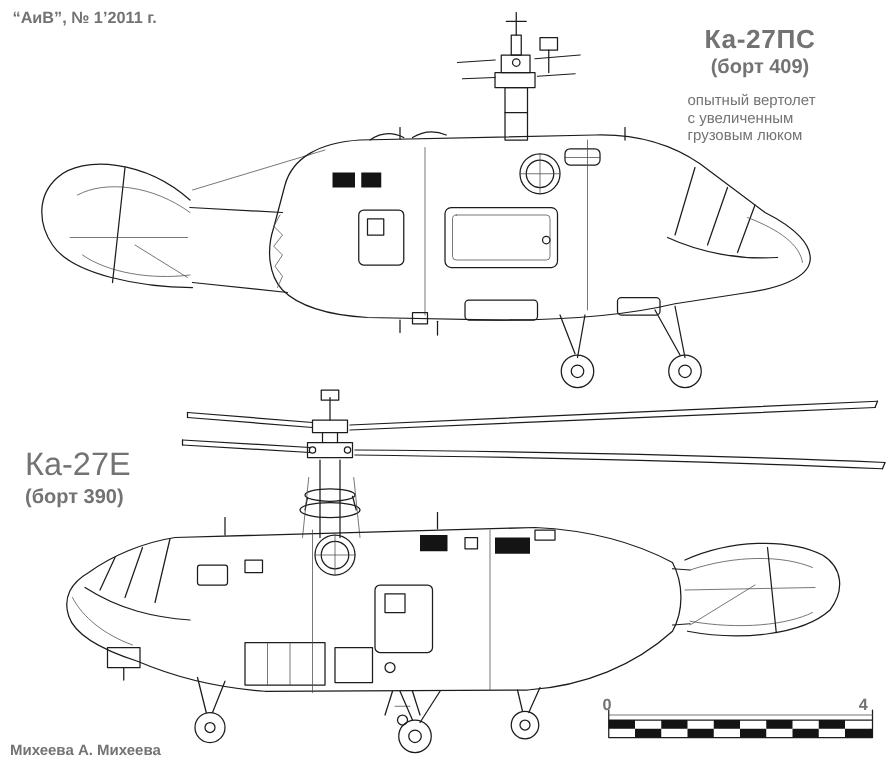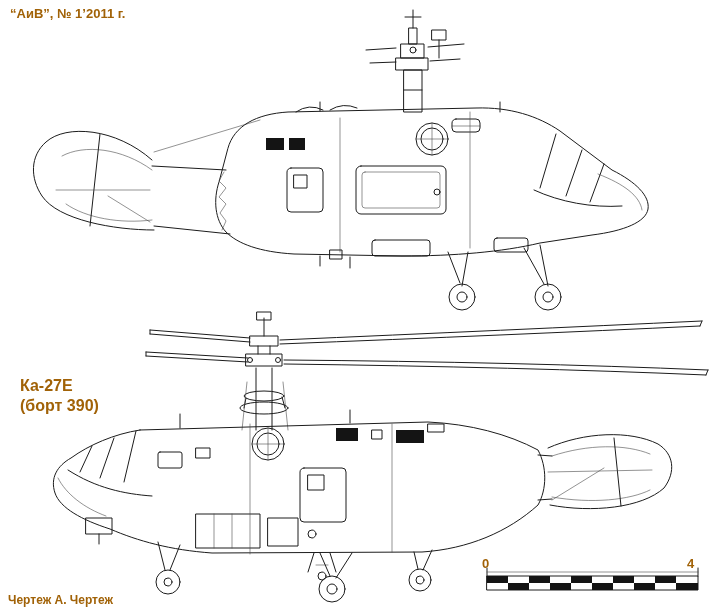--- a/index.html
+++ b/index.html
@@ -1,32 +1,32 @@
 <!DOCTYPE html>
 <html><head>
 <meta charset="utf-8">
 <style>
   html,body{margin:0;padding:0;background:#888;}
   .page{
     position:relative;width:713px;height:613px;background:#ffffff;
-    font-family:"Liberation Sans",sans-serif;color:#a16207;overflow:hidden;
+    font-family:"Liberation Sans",sans-serif;color:#737373;overflow:hidden;
     margin:0 auto;
   }
   .art{position:absolute;left:0;top:0;}
   .art *{stroke:#1c1c1c;fill:none;stroke-width:1;stroke-linecap:round;stroke-linejoin:round;}
   .art .f{fill:#141414;stroke:none;}
   .art .thin{stroke:#4a4a4a;stroke-width:0.6;}
   .txt{position:absolute;white-space:nowrap;}
   .hdr{left:10px;top:6px;font-size:13px;font-weight:bold;}
   .tb1{left:550px;top:20px;width:116px;position:absolute;}
   .tb1 .t1{font-size:21px;font-weight:bold;text-align:center;letter-spacing:.5px;}
   .tb1 .t2{font-size:16px;font-weight:bold;text-align:center;margin-top:1px;}
   .tb1 .note{font-size:12px;line-height:14px;margin-top:10px;text-align:left;}
   .tb2{left:20px;top:356px;position:absolute;}
-  .tb2 .t1{font-size:16px;font-weight:bold;margin-top:21px;}
+  .tb2 .t1{font-size:26px;font-weight:normal;}
   .tb2 .t2{font-size:16px;font-weight:bold;margin-top:2px;}
   .credit{left:8px;top:593px;font-size:12px;font-weight:600;}
   .s0{left:482px;top:556px;font-size:13px;font-weight:bold;}
   .s4{left:687px;top:556px;font-size:13px;font-weight:bold;}
 </style>
 </head>
 <body>
 
 <div class="page">
 
@@ -267,23 +267,32 @@
       <rect class="f" x="508" y="583" width="21" height="7"></rect>
       <rect class="f" x="550" y="583" width="21" height="7"></rect>
       <rect class="f" x="592" y="583" width="21" height="7"></rect>
       <rect class="f" x="634" y="583" width="21" height="7"></rect>
       <rect class="f" x="676" y="583" width="22" height="7"></rect>
     </g>
   </svg>
 
   <div class="txt hdr">“АиВ”, № 1’2011 г.</div>
 
+  <div class="tb1">
+    <div class="t1">Ка-27ПС</div>
+    <div class="t2">(борт 409)</div>
+    <div class="note">
+      <div>опытный вертолет</div>
+      <div>с увеличенным</div>
+      <div>грузовым люком</div>
+    </div>
+  </div>
 
   <div class="tb2">
     <div class="t1">Ка-27Е</div>
     <div class="t2">(борт 390)</div>
   </div>
 
-  <div class="txt credit">Чертеж А. Чертеж</div>
+  <div class="txt credit">Михеева А. Михеева</div>
 
   <div class="txt s0">0</div>
   <div class="txt s4">4</div>
 </div>
 
 </body></html>

